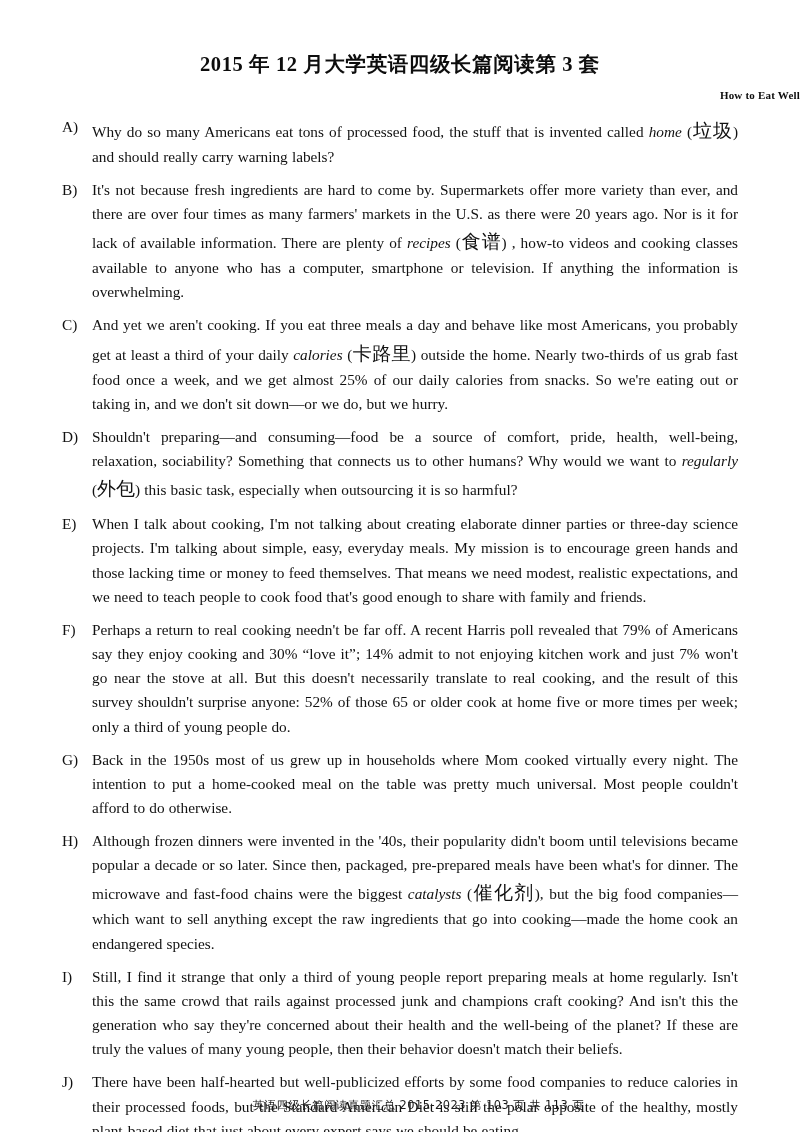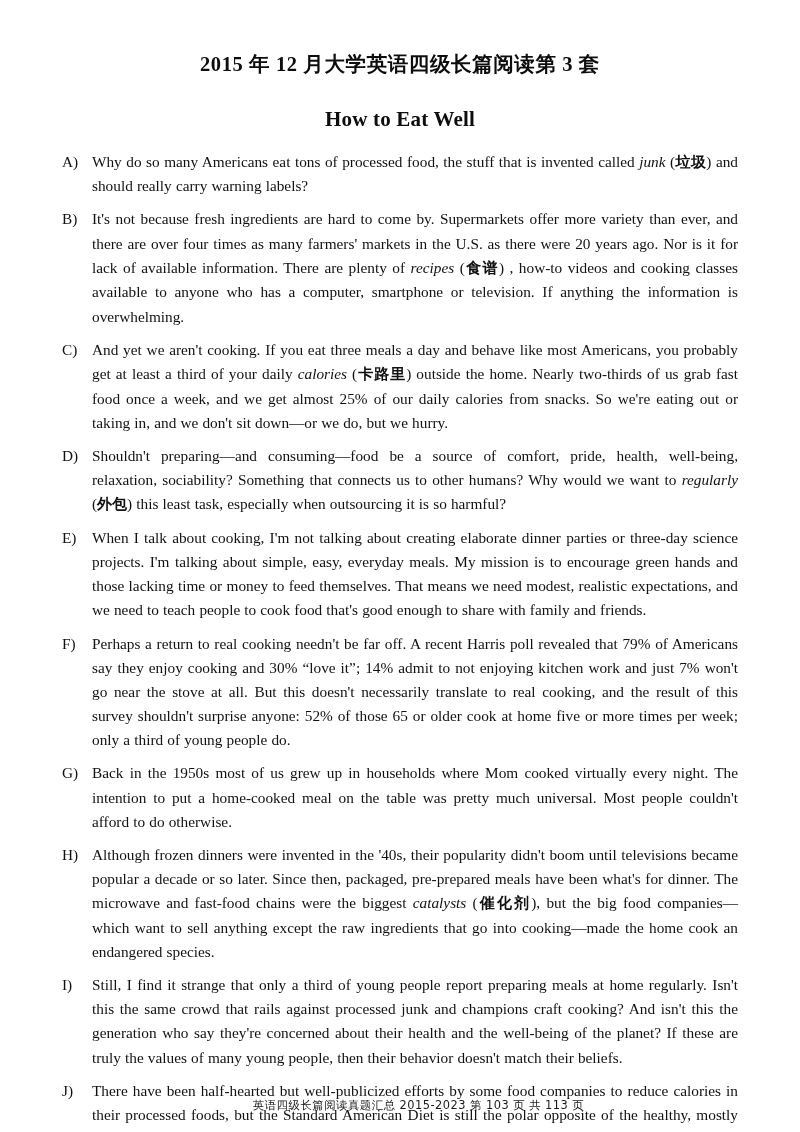--- a/index.html
+++ b/index.html
@@ -26,24 +26,24 @@
     text-align: center;
     font-size: 20.5px;
     font-weight: 700;
     letter-spacing: 0.6px;
     margin: 0;
     padding-top: 52px;
     line-height: 1.25;
     color: #0d0d0d;
   }
   .doc-subtitle {
-    text-align: center;
-    font-size: 21px;
+    text-align: right;
+    font-size: 11px;
     font-weight: 700;
-    margin: 18px;
+    margin: 0;
     padding-top: 11px;
     letter-spacing: 0.2px;
     color: #0d0d0d;
   }
   .body-block {
     padding: 0 62px 0 62px;
     margin-top: 14px;
   }
   .para {
     display: flex;
@@ -65,22 +65,21 @@
     text-align: justify;
     text-justify: inter-word;
     hyphens: none;
     word-spacing: 0.02em;
   }
   .para-text i {
     font-style: italic;
   }
   .cn {
     font-family: "DejaVu Sans", "Liberation Sans", sans-serif;
-    font-size: 15px;
-    font-weight: bold;
+    font-size: 19px;
   }
   .footer {
     position: absolute;
     left: 0;
     right: 0;
     bottom: 19px;
     text-align: center;
     font-family: "DejaVu Sans", "Liberation Sans", sans-serif;
     font-size: 11.4px;
     color: #1a1a1a;
@@ -94,33 +93,33 @@
 
 <div class="page">
 
   <h1 class="doc-title">2015 年 12 月大学英语四级长篇阅读第 3 套</h1>
 
   <h2 class="doc-subtitle">How to Eat Well</h2>
 
   <div class="body-block" id="article-body">
       <div class="para">
         <div class="para-label">A)</div>
-        <div class="para-text"><span>Why do so many Americans eat tons of processed food, the stuff that is invented called </span><i>junk</i><span> (</span><span class="cn">垃圾</span><span>) and should really carry warning labels?</span></div>
+        <div class="para-text"><span>Why do so many Americans eat tons of processed food, the stuff that is invented called </span><i>home</i><span> (</span><span class="cn">垃圾</span><span>) and should really carry warning labels?</span></div>
       </div>
       <div class="para">
         <div class="para-label">B)</div>
         <div class="para-text"><span>It's not because fresh ingredients are hard to come by. Supermarkets offer more variety than ever, and there are over four times as many farmers' markets in the U.S. as there were 20 years ago. Nor is it for lack of available information. There are plenty of </span><i>recipes</i><span> (</span><span class="cn">食谱</span><span>) , how-to videos and cooking classes available to anyone who has a computer, smartphone or television. If anything the information is overwhelming.</span></div>
       </div>
       <div class="para">
         <div class="para-label">C)</div>
         <div class="para-text"><span>And yet we aren't cooking. If you eat three meals a day and behave like most Americans, you probably get at least a third of your daily </span><i>calories</i><span> (</span><span class="cn">卡路里</span><span>) outside the home. Nearly two-thirds of us grab fast food once a week, and we get almost 25% of our daily calories from snacks. So we're eating out or taking in, and we don't sit down—or we do, but we hurry.</span></div>
       </div>
       <div class="para">
         <div class="para-label">D)</div>
-        <div class="para-text"><span>Shouldn't preparing—and consuming—food be a source of comfort, pride, health, well-being, relaxation, sociability? Something that connects us to other humans? Why would we want to </span><i>regularly</i><span> (</span><span class="cn">外包</span><span>) this least task, especially when outsourcing it is so harmful?</span></div>
+        <div class="para-text"><span>Shouldn't preparing—and consuming—food be a source of comfort, pride, health, well-being, relaxation, sociability? Something that connects us to other humans? Why would we want to </span><i>regularly</i><span> (</span><span class="cn">外包</span><span>) this basic task, especially when outsourcing it is so harmful?</span></div>
       </div>
       <div class="para">
         <div class="para-label">E)</div>
         <div class="para-text"><span>When I talk about cooking, I'm not talking about creating elaborate dinner parties or three-day science projects. I'm talking about simple, easy, everyday meals. My mission is to encourage green hands and those lacking time or money to feed themselves. That means we need modest, realistic expectations, and we need to teach people to cook food that's good enough to share with family and friends.</span></div>
       </div>
       <div class="para">
         <div class="para-label">F)</div>
         <div class="para-text"><span>Perhaps a return to real cooking needn't be far off. A recent Harris poll revealed that 79% of Americans say they enjoy cooking and 30% “love it”; 14% admit to not enjoying kitchen work and just 7% won't go near the stove at all. But this doesn't necessarily translate to real cooking, and the result of this survey shouldn't surprise anyone: 52% of those 65 or older cook at home five or more times per week; only a third of young people do.</span></div>
       </div>
       <div class="para">

